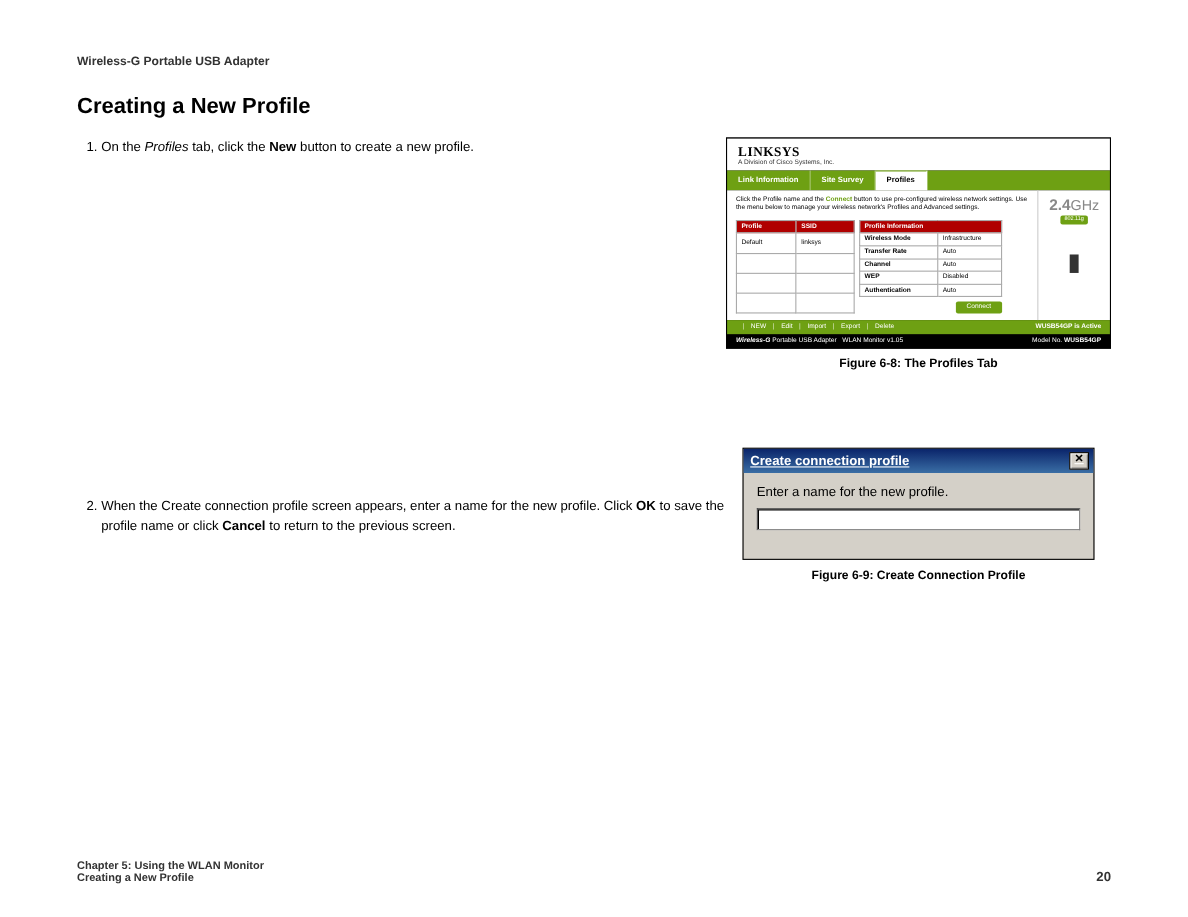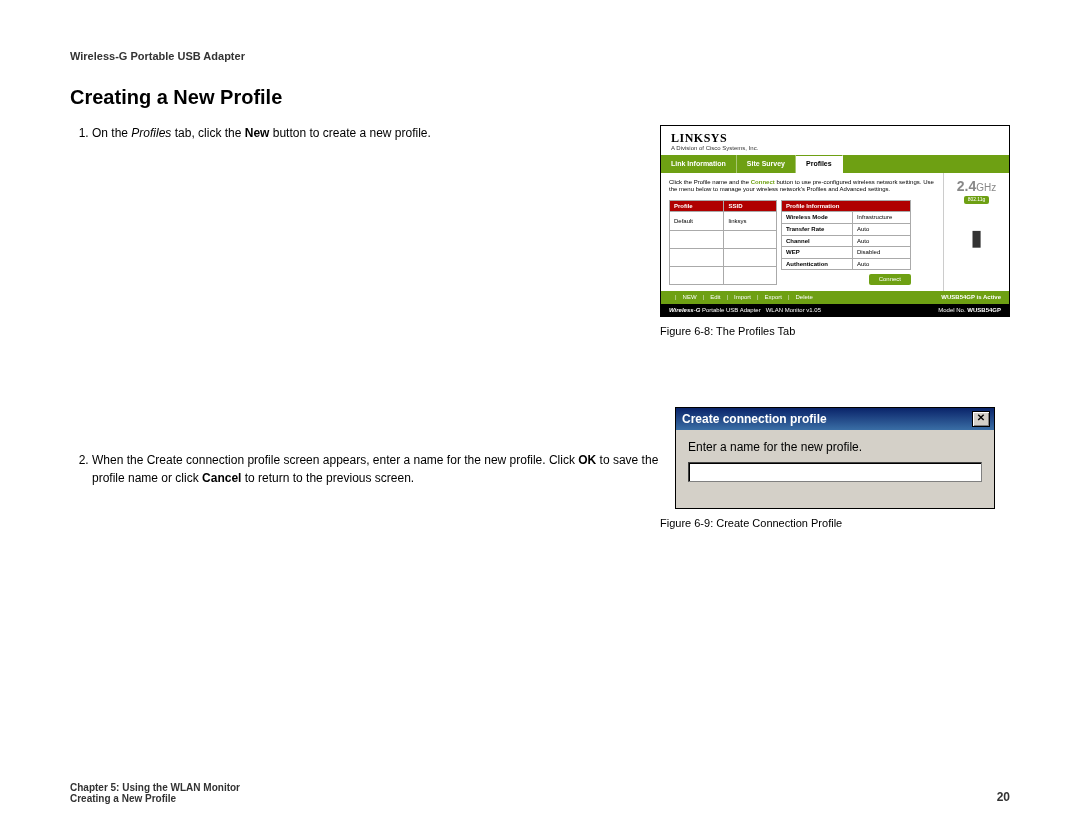--- a/index.html
+++ b/index.html
@@ -44,21 +44,22 @@
   }
   li {
     font-size: 12px;
     line-height: 1.45;
     margin-bottom: 10px;
   }
   .italic { font-style: italic; }
   .bold { font-weight: bold; }
   .caption {
     font-size: 11px;
-    font-weight: normal;
+    font-weight: bold;
+    text-align: center;
     margin: 8px 0 30px 0;
   }
   .footer {
     position: absolute;
     left: 70px;
     right: 70px;
     bottom: 30px;
     display: flex;
     justify-content: space-between;
     align-items: flex-end;
@@ -163,21 +164,21 @@
     border-radius: 2px;
     display: inline-block;
     margin-top: 4px;
     float: right;
   }
   .fig-profiles .ghz {
     font-size: 14px;
     color: #888;
     font-weight: bold;
   }
-  .fig-profiles .ghz small { font-size: 10px; font-weight: normal; }
+  .fig-profiles .ghz small { font-size: 13px; font-weight: normal; }
   .fig-profiles .badge {
     background: #6ea013;
     color: #fff;
     font-size: 5px;
     padding: 1px 4px;
     border-radius: 2px;
     display: inline-block;
     margin-top: 2px;
   }
   .fig-profiles .dev {
@@ -215,20 +216,21 @@
   }
   .fig-dialog .titlebar {
     background: linear-gradient(#0a246a, #3a6ea5);
     color: #fff;
     font-size: 12px;
     font-weight: bold;
     padding: 3px 4px 3px 6px;
     display: flex;
     justify-content: space-between;
     align-items: center;
+    text-decoration: underline;
   }
   .fig-dialog .closebtn {
     width: 16px;
     height: 14px;
     background: #d4d0c8;
     border: 1px solid #000;
     box-shadow: inset 1px 1px 0 #fff, inset -1px -1px 0 #808080;
     text-align: center;
     line-height: 12px;
     font-size: 10px;

